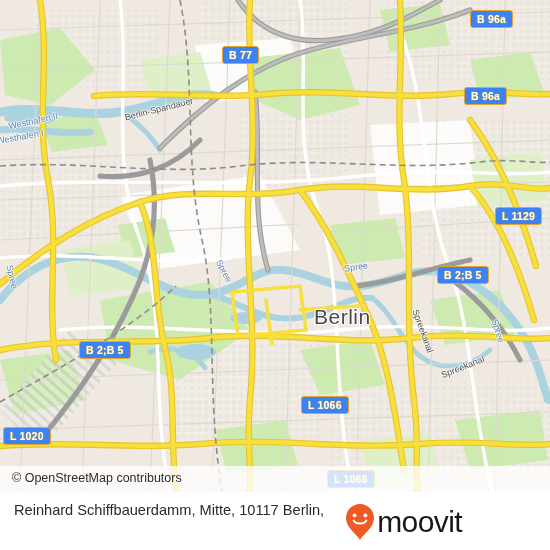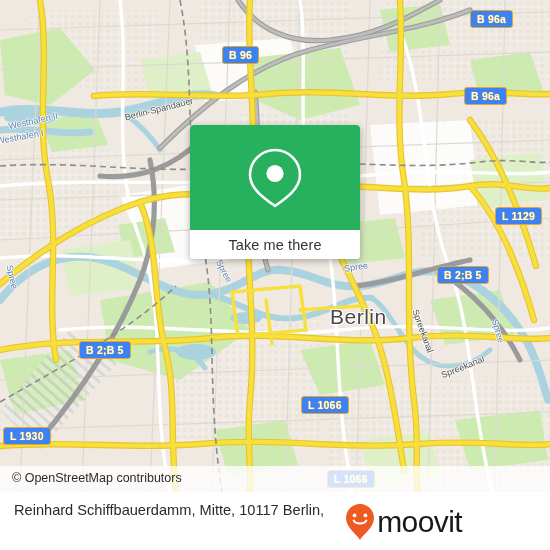--- a/index.html
+++ b/index.html
@@ -59,21 +59,20 @@
     white-space: nowrap;
     pointer-events: none;
   }
   .label-city {
     color: #49474a;
     font-size: 21px;
     font-weight: normal;
     letter-spacing: .5px;
     text-shadow: 1px 1px 0 rgba(255,255,255,.9), -1px -1px 0 rgba(255,255,255,.9),
                  1px -1px 0 rgba(255,255,255,.9), -1px 1px 0 rgba(255,255,255,.9);
-    margin-left: 16px;
   }
   .label-water {
     color: #5b7fb0;
     font-size: 9px;
     font-style: normal;
     text-shadow: 1px 0 0 rgba(255,255,255,.85), -1px 0 0 rgba(255,255,255,.85),
                  0 1px 0 rgba(255,255,255,.85), 0 -1px 0 rgba(255,255,255,.85);
   }
   .label-canal {
     color: #4c4c4c;
@@ -357,46 +356,33 @@
     <div class="map-label label-water" style="left:212px; top:266px; transform: rotate(62deg);">Spree</div>
     <div class="map-label label-water" style="left:344px; top:262px; transform: rotate(-8deg);">Spree</div>
     <div class="map-label label-water" style="left:0px; top:272px; transform: rotate(78deg);">Spree</div>
     <div class="map-label label-water" style="left:486px; top:326px; transform: rotate(74deg);">Spree</div>
 
     <div class="map-label label-canal" style="left:124px; top:104px; transform: rotate(-14deg);">Berlin-Spandauer</div>
     <div class="map-label label-canal" style="left:400px; top:326px; transform: rotate(70deg);">Spreekanal</div>
     <div class="map-label label-canal" style="left:440px; top:362px; transform: rotate(-22deg);">Spreekanal</div>
 
     <div class="shield" style="left:470px; top:10px;">B 96a</div>
-    <div class="shield" style="left:222px; top:46px;">B 96</div>
+    <div class="shield" style="left:222px; top:46px;">B 77</div>
     <div class="shield" style="left:464px; top:87px;">B 96a</div>
     <div class="shield" style="left:495px; top:207px;">L 1129</div>
     <div class="shield" style="left:437px; top:266px;">B 2;B 5</div>
     <div class="shield" style="left:79px; top:341px;">B 2;B 5</div>
     <div class="shield" style="left:301px; top:396px;">L 1066</div>
-    <div class="shield" style="left:3px; top:427px;">L 1930</div>
+    <div class="shield" style="left:3px; top:427px;">L 1020</div>
     <div class="shield" style="left:327px; top:470px;">L 1066</div>
 
     <div class="attribution">
       <span>© OpenStreetMap contributors</span>
     </div>
 
-    <div class="popup-card">
-      <div class="popup-green">
-        <span class="popup-pin-icon">
-          <svg width="60" height="66" viewBox="0 0 60 66">
-            <path d="M30 5 C16.2 5 5 16.2 5 30 C5 44 20 54 30 61 C40 54 55 44 55 30 C55 16.2 43.8 5 30 5 Z" fill="none" stroke="#ffffff" stroke-width="2.6" stroke-linejoin="round"></path>
-            <circle cx="30" cy="28.5" r="8.6" fill="#ffffff"></circle>
-          </svg>
-        </span>
-      </div>
-      <div class="popup-action">
-        <span class="popup-action-label">Take me there</span>
-      </div>
-    </div>
 
   </div>
 
   <div class="footer">
     <div class="footer-text">
       <div>Reinhard Schiffbauerdamm, Mitte, 10117 Berlin,</div>
     </div>
     <div class="footer-logo">
       <span class="footer-logo-mark">
         <svg width="30" height="38" viewBox="0 0 30 38">

